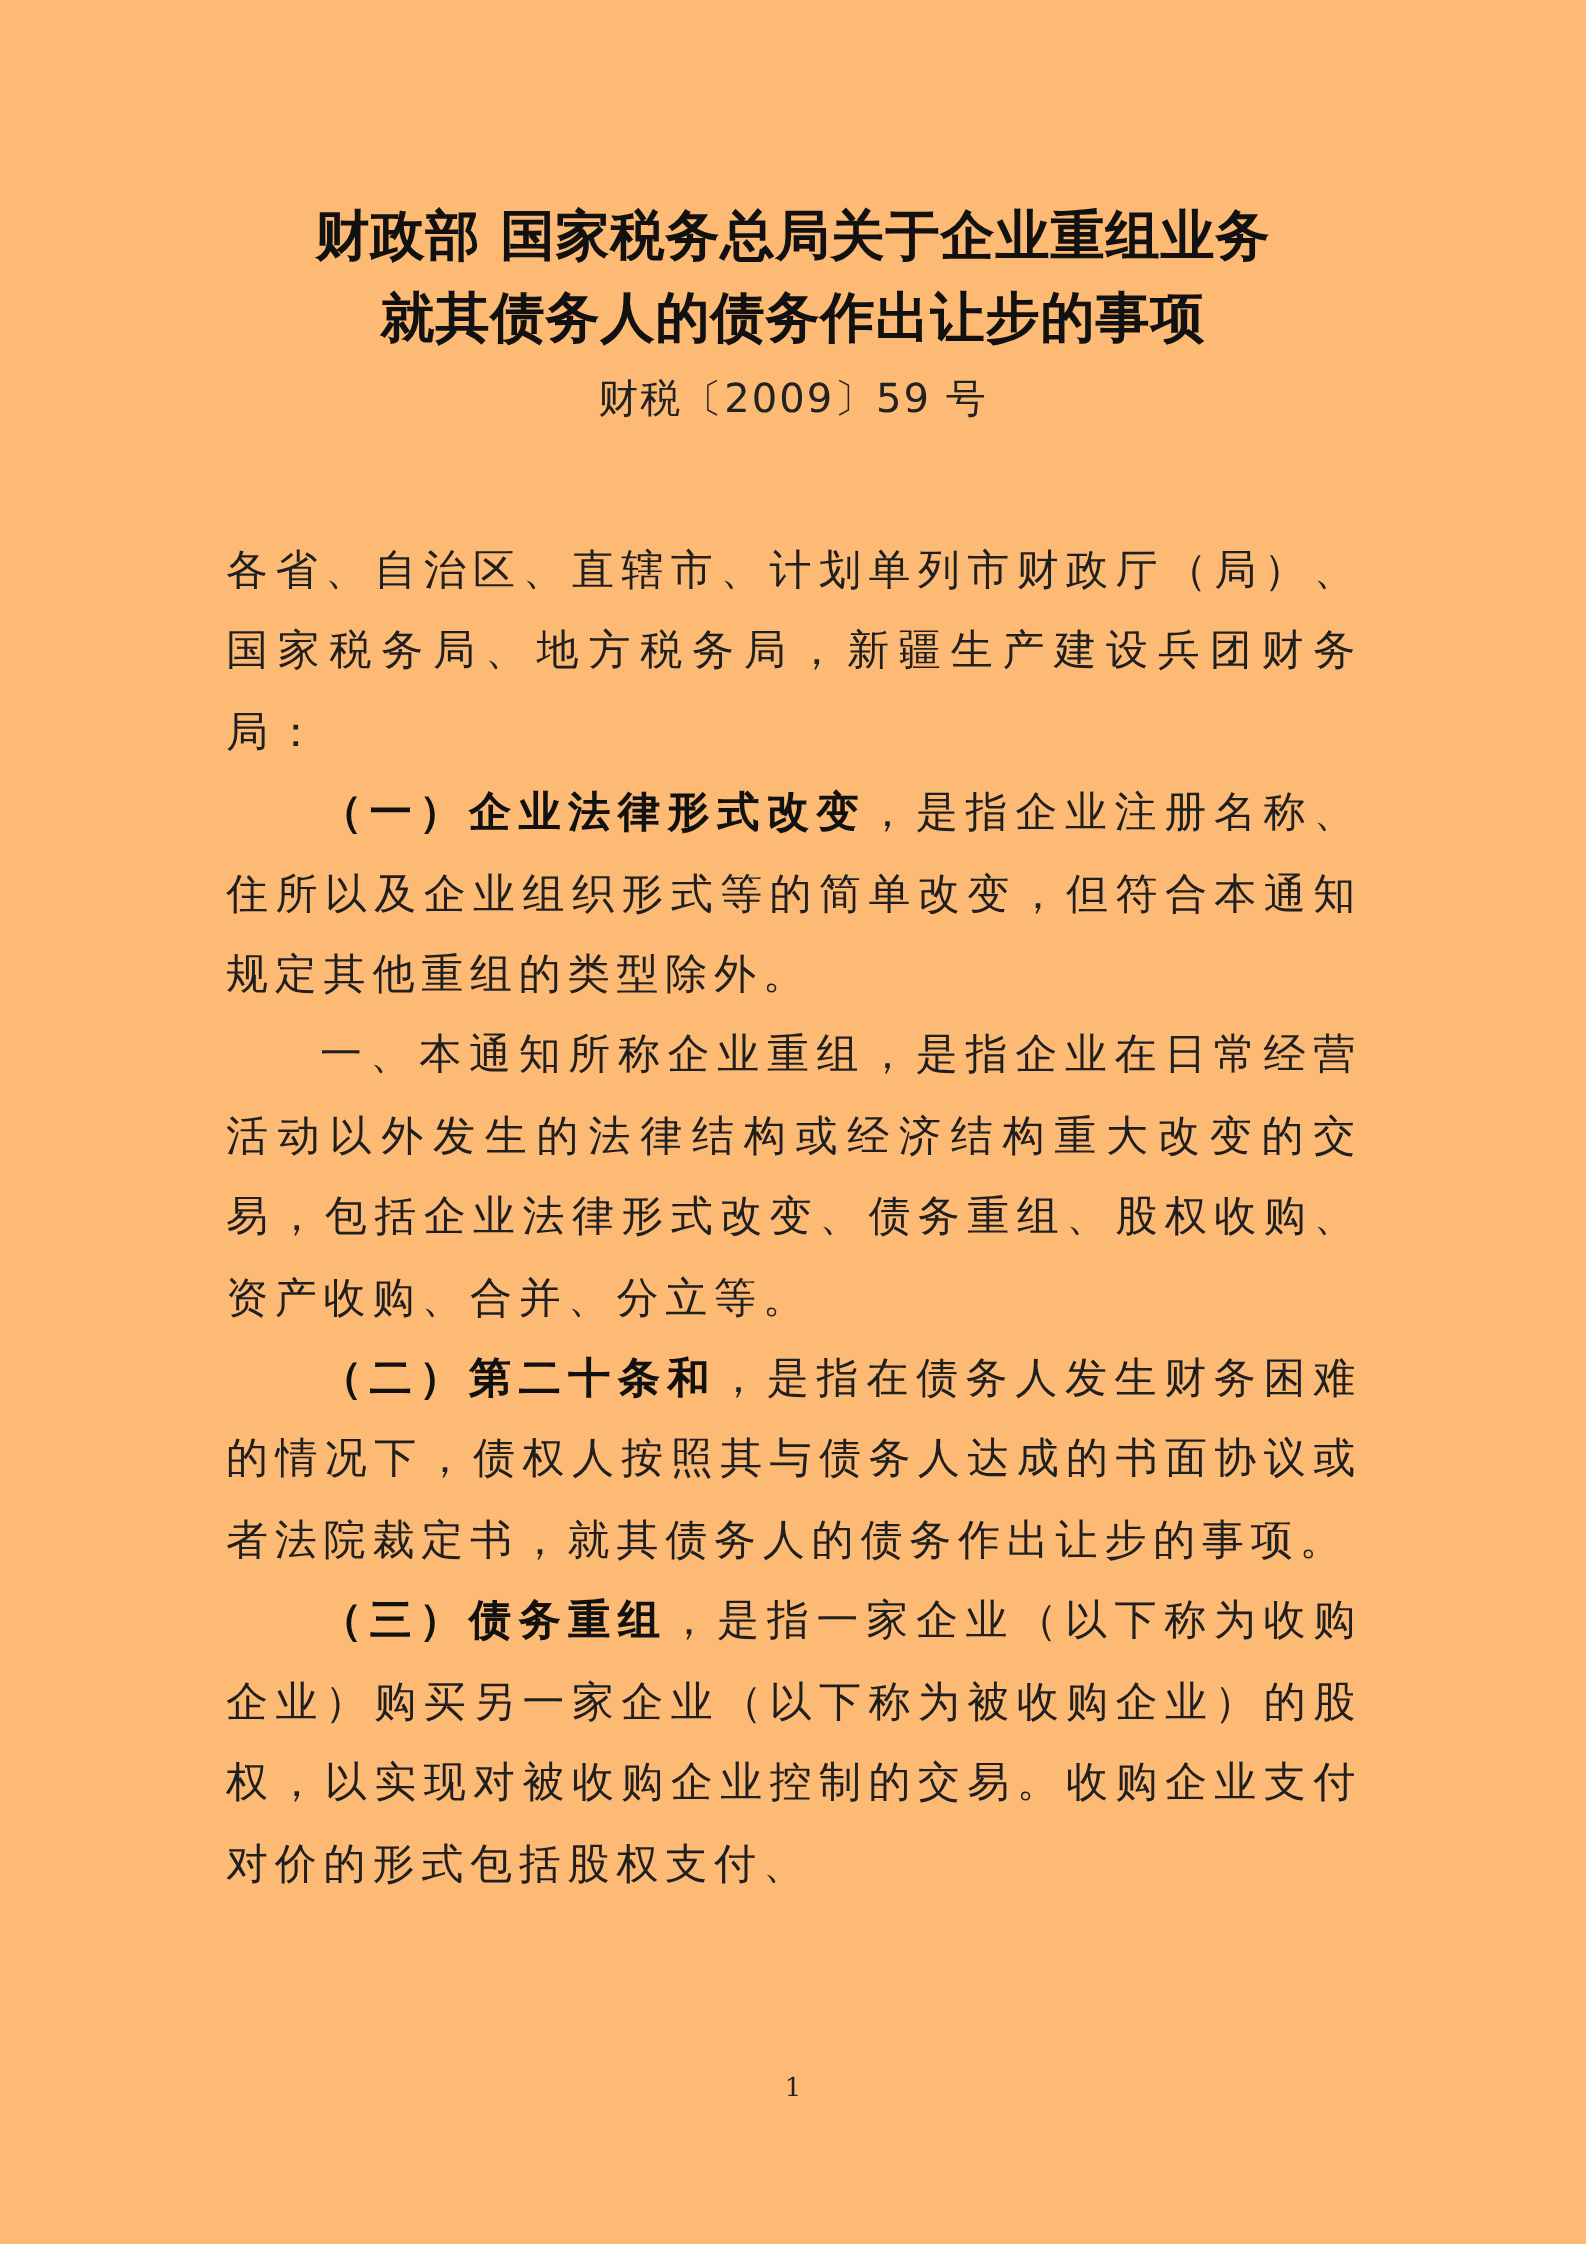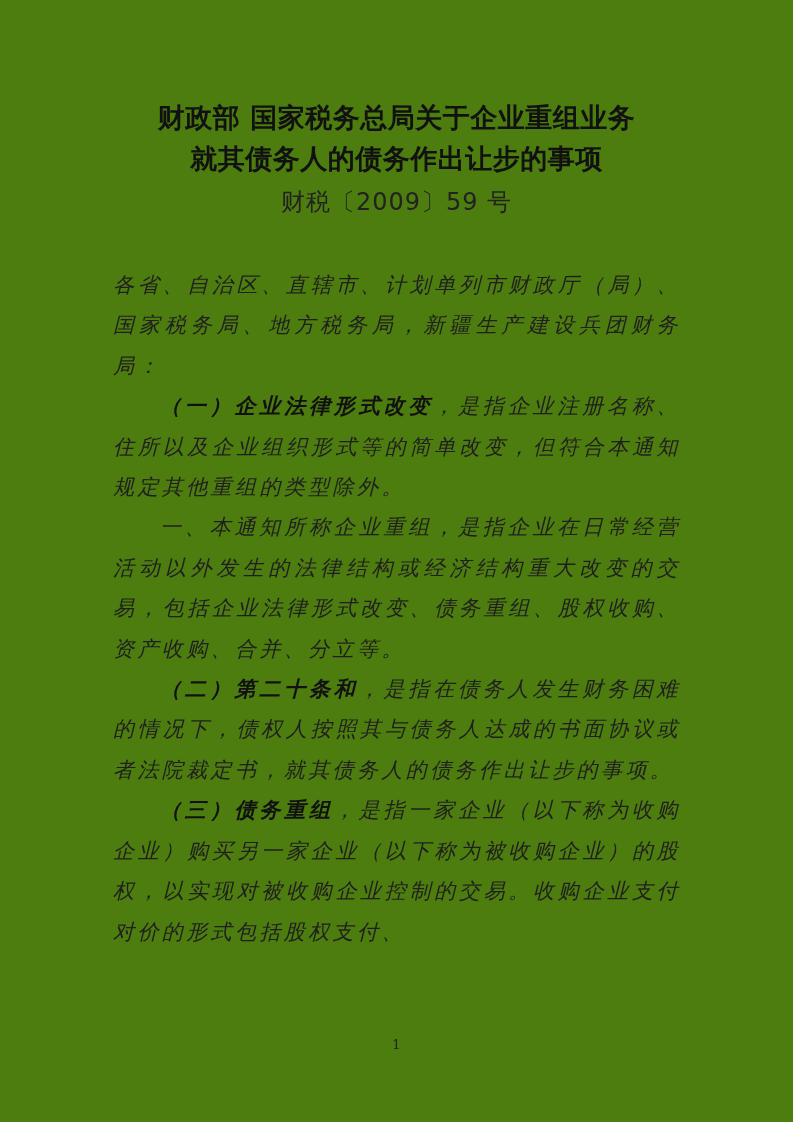--- a/index.html
+++ b/index.html
@@ -13,21 +13,21 @@
       position: relative;
       overflow: hidden;
       color: #1a1a1a;
       font-family: "DejaVu Serif", "Liberation Serif", serif;
     }
     .page {
       position: absolute;
       left: 0; top: 0;
       width: 793px;
       height: 1122px;
-      background: #4d7c0f;
+      background: #fdba74;
     }
     .title {
       position: absolute;
       left: 0;
       width: 793px;
       text-align: center;
       font-family: "DejaVu Sans", "Liberation Sans", sans-serif;
       font-weight: bold;
       font-size: 27px;
       letter-spacing: 0.5px;
@@ -36,39 +36,38 @@
     }
     .title.l1 { top: 100px; }
     .title.l2 { top: 141px; }
     .doc-number {
       position: absolute;
       top: 186px;
       left: 0;
       width: 793px;
       text-align: center;
       font-family: "DejaVu Sans", "Liberation Sans", sans-serif;
-      font-size: 24px;
+      font-size: 20px;
       color: #222;
       letter-spacing: 1px;
     }
     .body-text {
       position: absolute;
       left: 113px;
       top: 265px;
       width: 568px;
     }
     .para {
       margin: 0;
       font-size: 21px;
       line-height: 40.4px;
       letter-spacing: 3.4px;
       text-align: justify;
       text-align-last: left;
       color: #1f1f1f;
-      font-style: italic;
     }
     .para.indent { text-indent: 47px; }
     .para b {
       font-family: "DejaVu Sans", "Liberation Sans", sans-serif;
       font-weight: bold;
       color: #111;
     }
     .page-number {
       position: absolute;
       top: 1037px;

